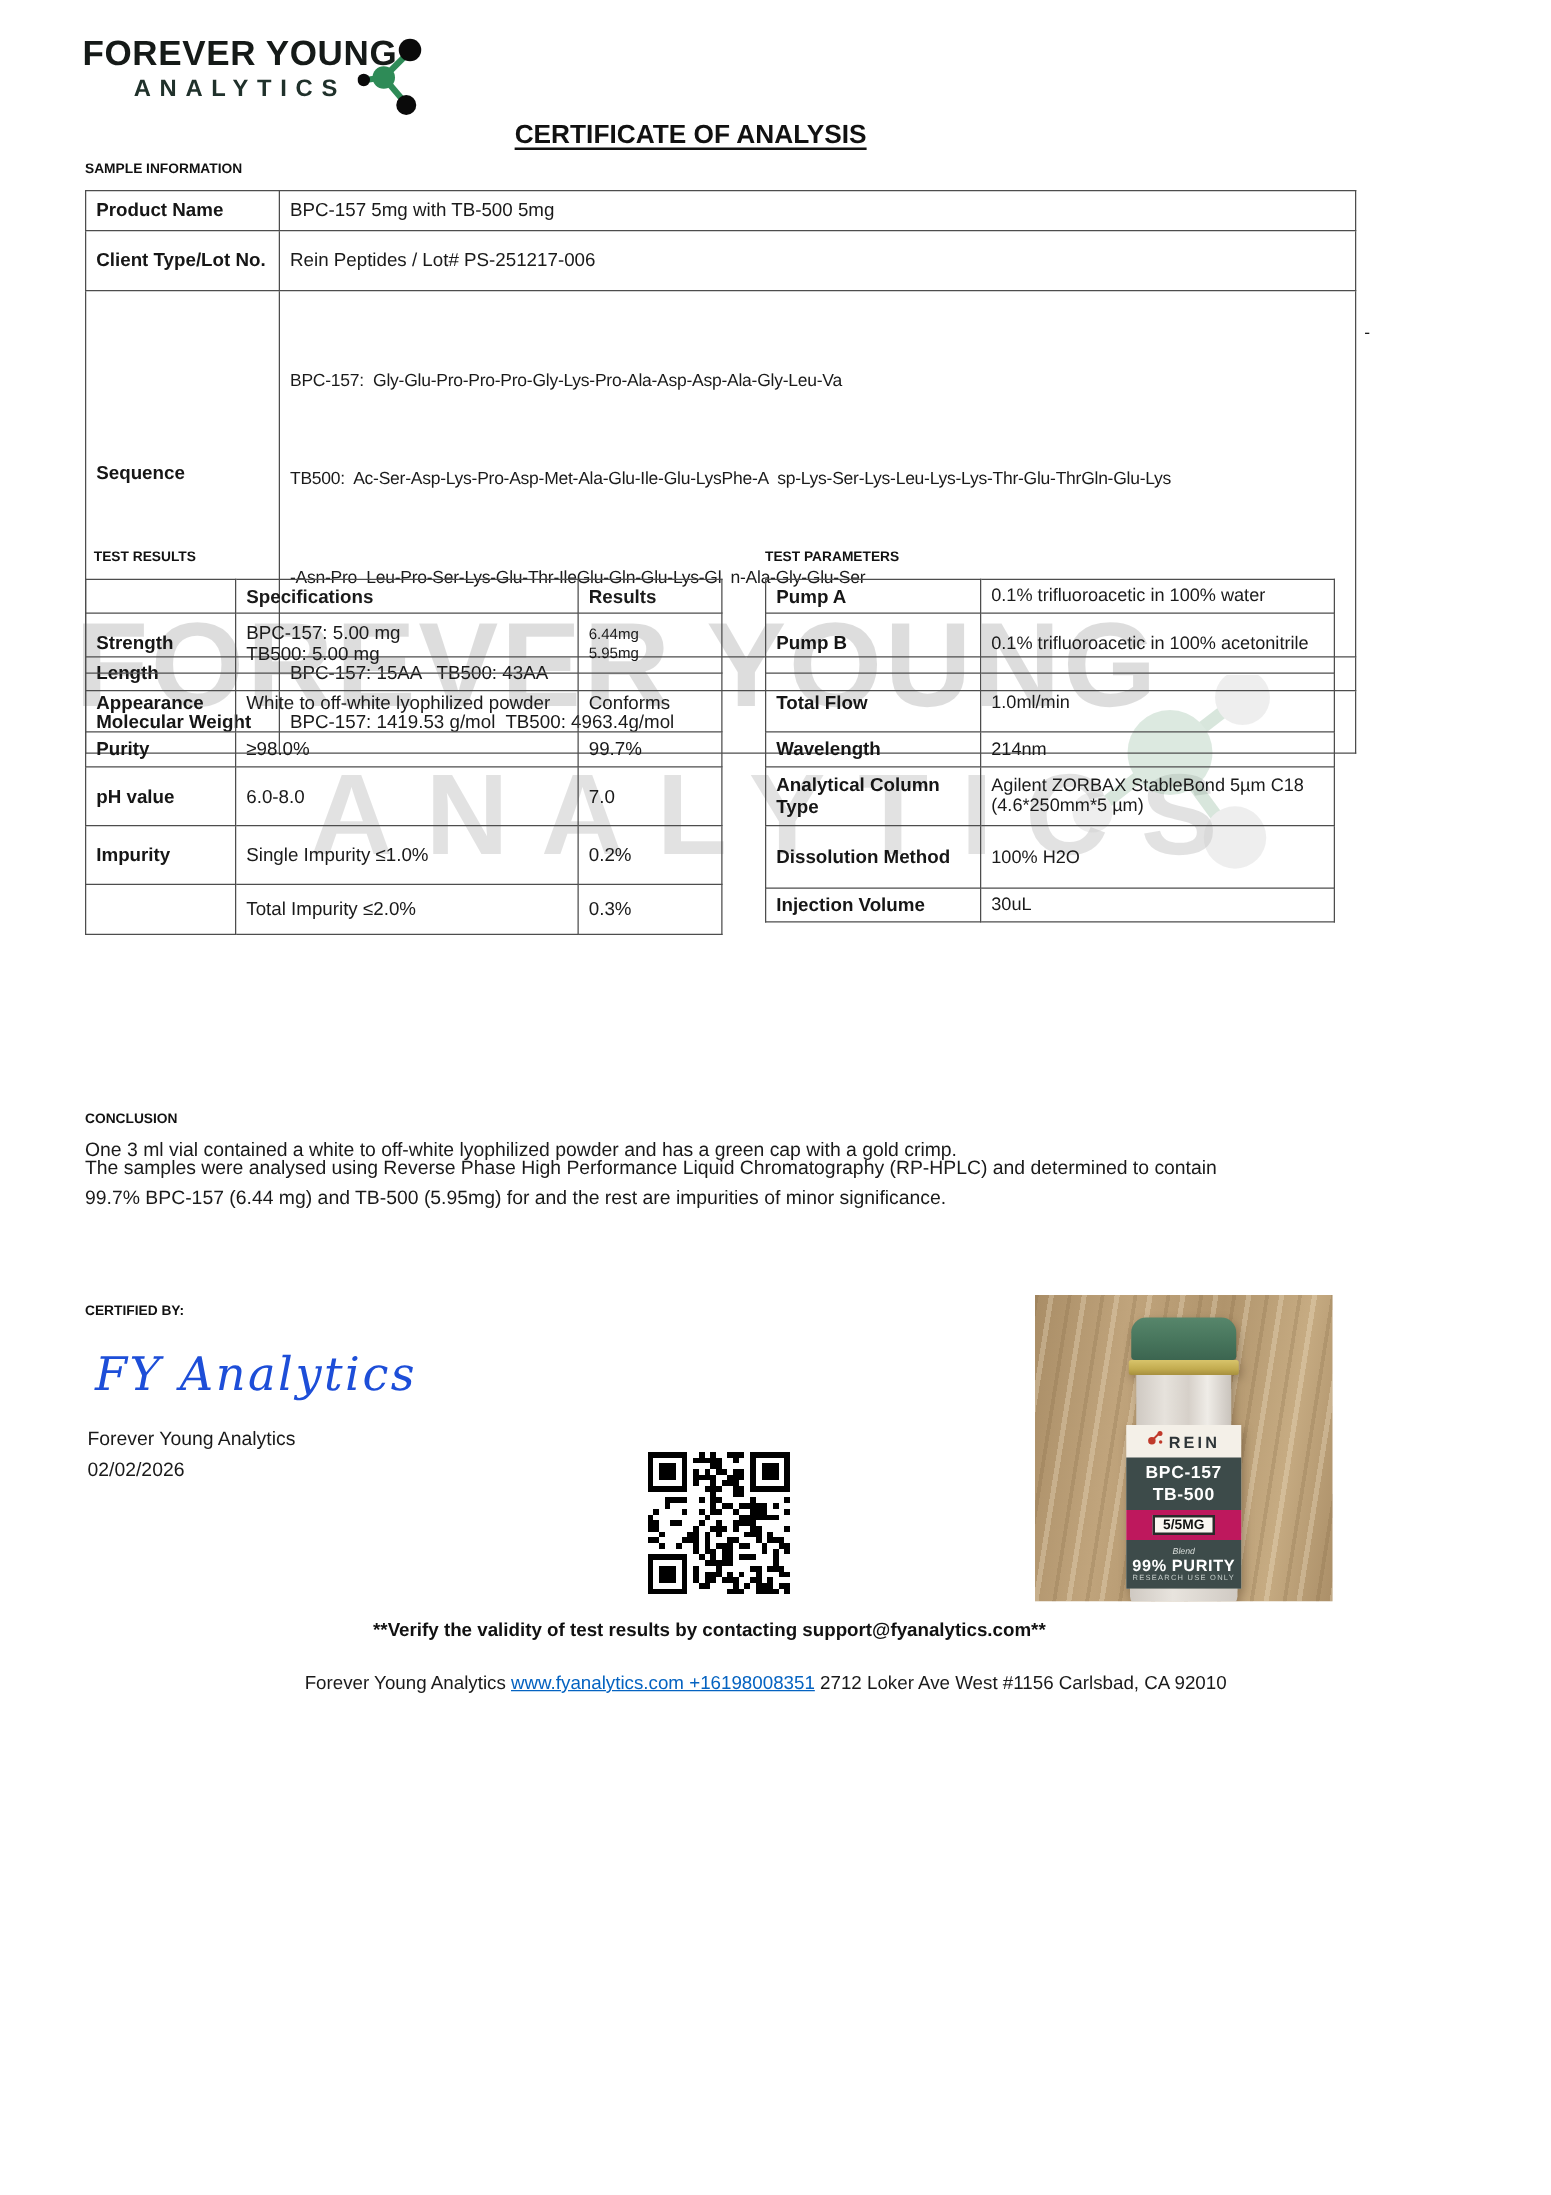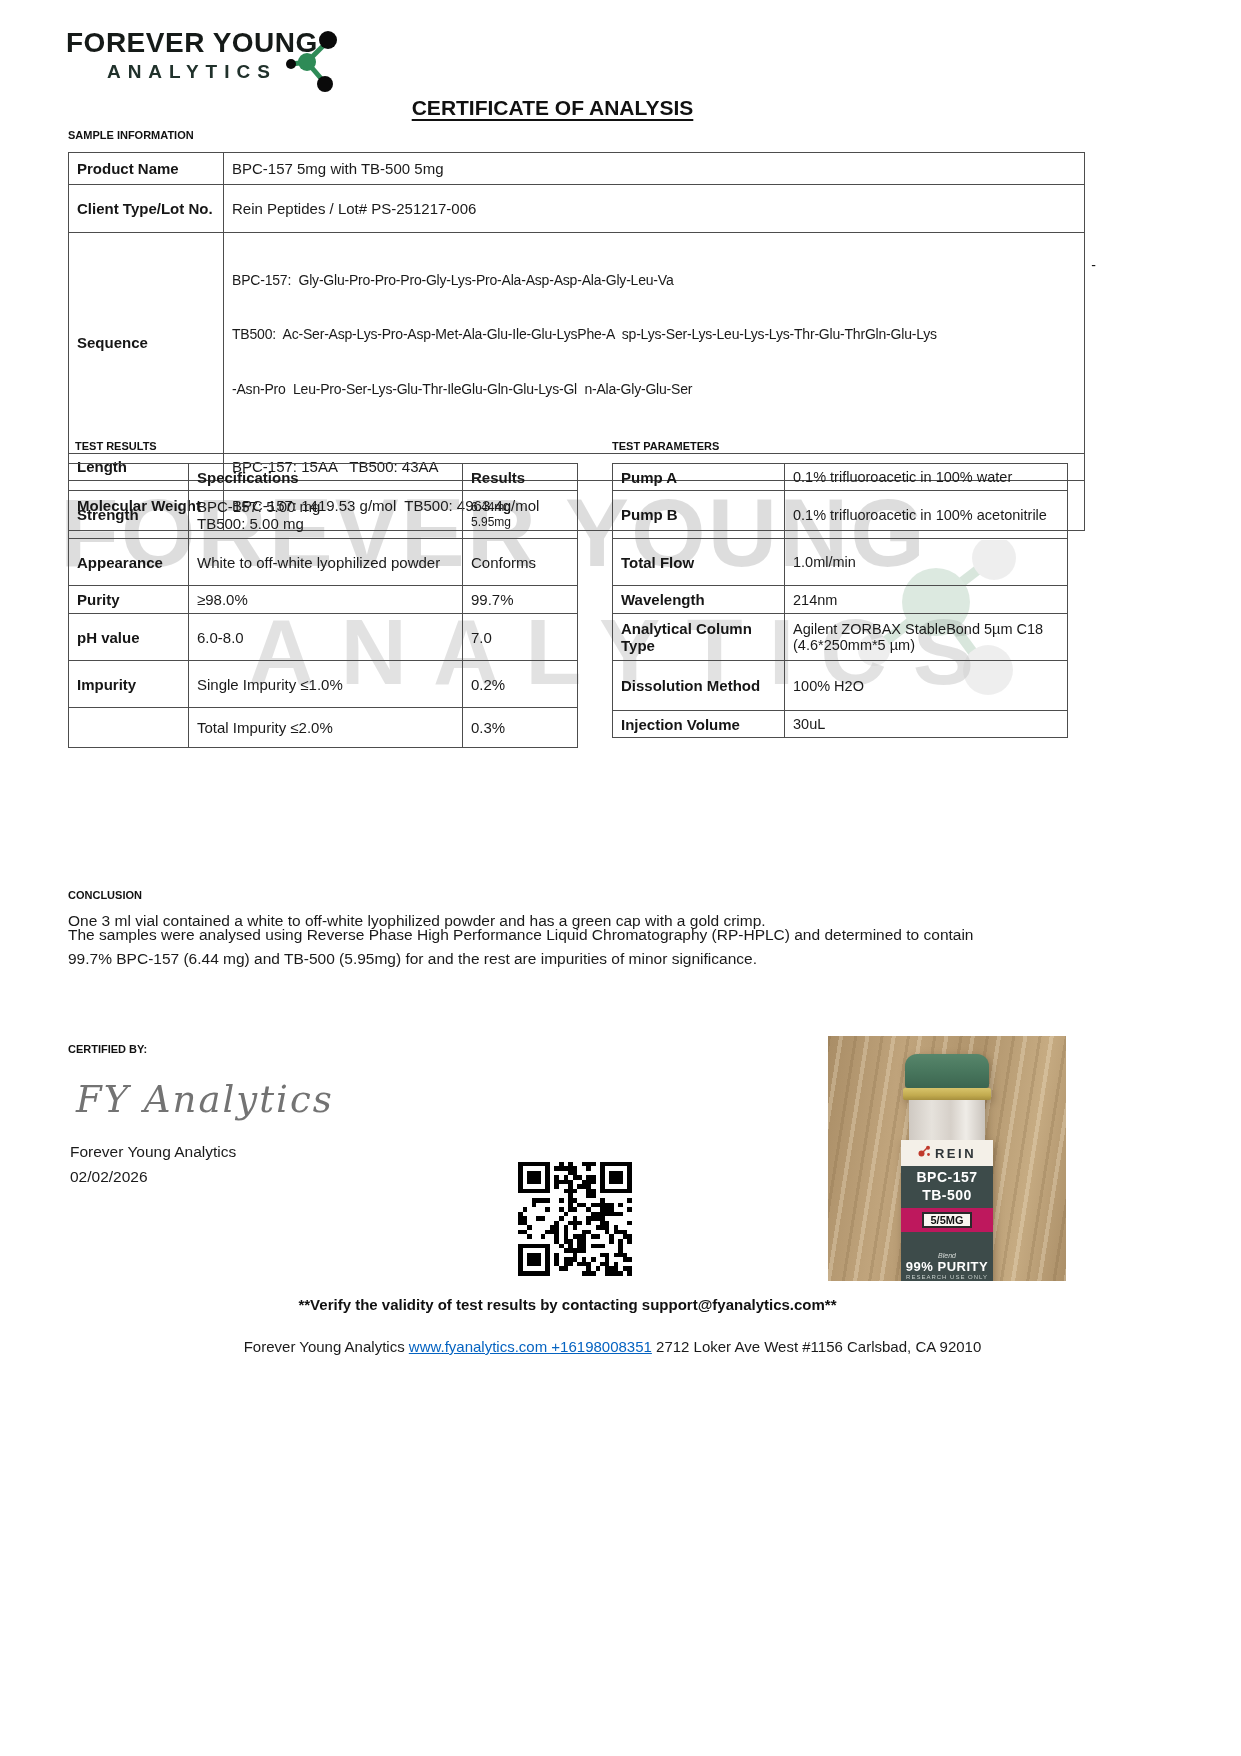--- a/index.html
+++ b/index.html
@@ -18,40 +18,40 @@
   }
   
   .sec-heading{position:absolute;font-size:11px;font-weight:700;color:#111;letter-spacing:0px;}
   
   table{border-collapse:collapse;table-layout:fixed;background:transparent;}
   td,th{border:1.6px solid #4d4d4d;padding:3px 8px;vertical-align:middle;text-align:left;
         font-size:15px;background:transparent;white-space:pre-wrap;word-wrap:break-word;}
   .lbl{font-weight:700;color:#161616;}
   .sample-table{position:absolute;left:68px;top:152px;width:1017px;}
   .seq-cell{position:relative;}
-  .seq-line{white-space:pre;font-size:14px;letter-spacing:-.2px;line-height:1.45;}
+  .seq-line{white-space:pre;font-size:14px;letter-spacing:-.2px;line-height:1.45;margin-top:24px;}
   .seq-overflow{position:absolute;right:-12px;top:24px;font-size:14px;}
   .results-table{position:absolute;left:68px;top:463px;width:510px;}
   .params-table{position:absolute;left:612px;top:463px;width:456px;}
   .params-table td.val{font-size:14.5px;}
   .small-result{font-size:12px;line-height:1.25;white-space:pre;}
   th{font-size:15px;}
   
   .wm1{position:absolute;left:60px;top:478px;width:1020px;font-size:96px;font-weight:700;
        color:#000;opacity:.13;letter-spacing:2px;z-index:0;white-space:nowrap;}
   .wm2{position:absolute;left:248px;top:600px;width:700px;font-size:92px;font-weight:700;
        color:#000;opacity:.11;letter-spacing:26px;z-index:0;white-space:nowrap;}
   .wm-molecule{position:absolute;left:848px;top:540px;z-index:0;opacity:.30;}
   .sample-table,.results-table,.params-table,.sec-heading{z-index:1;}
   
   .conclusion-p1{position:absolute;left:68px;top:912px;width:950px;font-size:15.5px;}
   .conclusion-p2{position:absolute;left:68px;top:923px;width:912px;font-size:15.5px;line-height:1.55;}
   
   .signature{position:absolute;left:76px;top:1078px;font-family:"DejaVu Serif",serif;
-             font-style:italic;font-size:37px;color:#737373;letter-spacing:2px;}
+             font-style:italic;font-size:37px;color:#1d4ed8;letter-spacing:2px;}
   .cert-company{position:absolute;left:70px;top:1143px;font-size:15.5px;}
   .cert-date{position:absolute;left:70px;top:1168px;font-size:15.5px;}
   
   .qr{position:absolute;left:518px;top:1160px;width:114px;height:117px;background:#fff;}
   
   .photo{
     position:absolute;left:828px;top:1036px;width:238px;height:245px;overflow:hidden;
     background:
       repeating-linear-gradient(99deg,rgba(122,96,60,.20) 0 3px,rgba(0,0,0,0) 3px 11px,rgba(255,244,222,.25) 11px 15px,rgba(0,0,0,0) 15px 26px),
       linear-gradient(99deg,#a98d66 0%,#c0a47c 28%,#b0946c 55%,#c6ab82 80%,#ab8f68 100%);
@@ -63,21 +63,21 @@
   .crimp{width:88px;height:12px;background:linear-gradient(180deg,#d8c46b 0%,#c2ab4f 60%,#a68f3e 100%);
          border-radius:2px;}
   .glass-top{width:76px;height:40px;background:linear-gradient(90deg,#cfc9c2 0%,#e6e2dc 30%,#d6d0c9 55%,#efece7 75%,#c9c3bc 100%);}
   .vlabel{width:92px;background:#f4f0e8;}
   .vlabel-top{height:26px;display:flex;align-items:center;justify-content:center;gap:4px;border-radius:13px;}
   .vbrand{font-size:13px;font-weight:700;letter-spacing:2.5px;color:#2e3538;}
   .vband1{background:#3d4b4a;color:#fff;text-align:center;padding:3px 0 4px 0;}
   .vprod{font-size:14px;font-weight:700;letter-spacing:.5px;line-height:1.25;}
   .vdose-strip{height:24px;display:flex;align-items:center;justify-content:center;background:#be185d;}
   .vdose{font-size:11px;font-weight:700;color:#111;border:2px solid #2a2a2a;padding:0 6px;background:#faf7f1;}
-  .vband2{background:#3d4b4a;color:#fff;text-align:center;padding:20px 0 5px 0;}
+  .vband2{background:#3d4b4a;color:#fff;text-align:center;padding:6px 0 5px 0;}
   .vblend{font-size:7px;font-style:italic;color:#d8ddda;}
   .vpurity{font-size:13px;font-weight:700;letter-spacing:.5px;}
   .vresearch{font-size:6px;letter-spacing:1px;color:#c7cfcc;}
   .glass-bottom{width:86px;height:14px;border-radius:0 0 8px 8px;
        background:linear-gradient(90deg,#cfc9c2 0%,#e8e4de 40%,#d0cac3 100%);}
   
   .verify{position:absolute;left:0;top:1296px;width:1135px;text-align:center;
           font-size:15px;font-weight:700;color:#111;}
   .footer-line{position:absolute;left:0;top:1338px;width:1225px;text-align:center;font-size:15px;}
   .footer-link{color:#0563c1;text-decoration:underline;cursor:pointer;}

